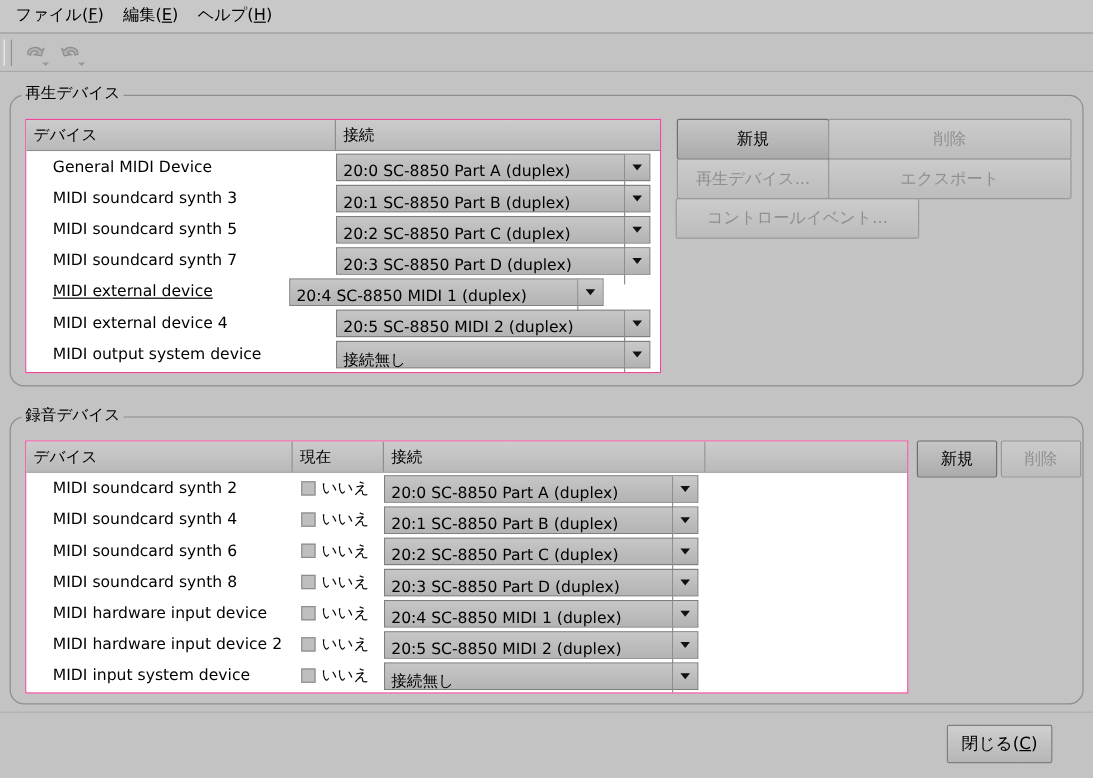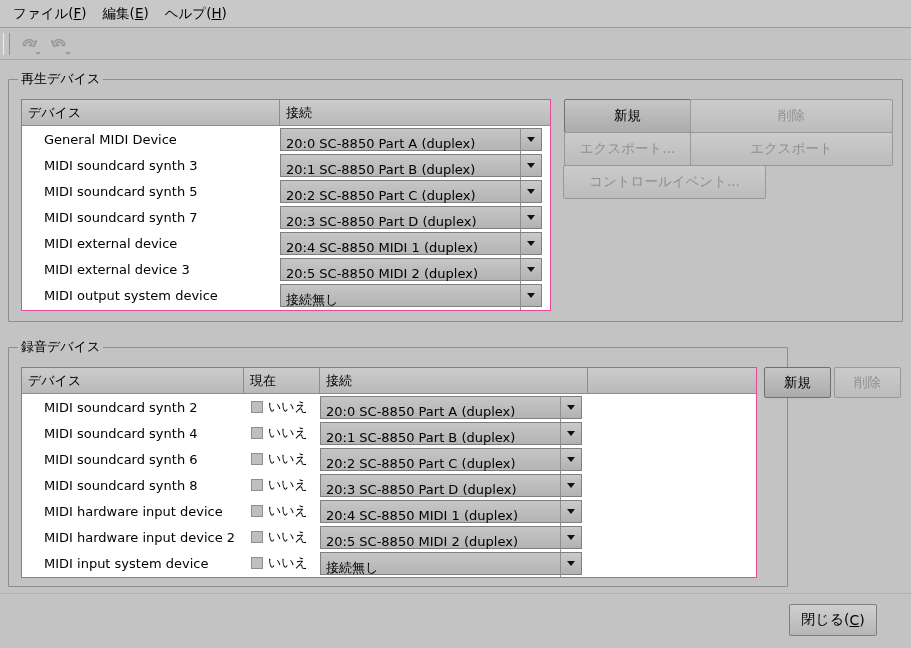--- a/index.html
+++ b/index.html
@@ -50,30 +50,30 @@
     width: 0; height: 0;
     border-left: 3.5px solid transparent;
     border-right: 3.5px solid transparent;
     border-top: 3.5px solid #9a9a9a;
   }
 
   
   .groupbox {
     position: absolute;
     border: 1px solid #8d8d8d;
-    border-radius: 1px;
+    border-radius: 12px;
     background: transparent;
   }
   .groupbox > .gb-title {
     position: absolute; top: -9px; left: 9px;
     background: #c3c3c3; padding: 0 3px;
     font-size: 13px; line-height: 16px; white-space: nowrap;
   }
   #grp-playback { left: 8px; top: 79px; width: 895px; height: 243px; }
-  #grp-record   { left: 8px; top: 347px; width: 780px; height: 240px; }
+  #grp-record   { left: 8px; top: 347px; width: 895px; height: 240px; }
 
   
   .table {
     position: absolute;
     background: #ffffff;
     border: 1px solid #ec4899;
     overflow: hidden;
   }
   #tbl-playback { left: 12px; top: 19px; width: 530px; height: 212px; }
   #tbl-record   { left: 12px; top: 19px; width: 736px; height: 211px; }
@@ -250,32 +250,32 @@
             <div class="cell-conn">
               <div class="combo" style="width: 262px;">
                 <div class="combo-text">20:3 SC-8850 Part D (duplex)</div>
                 <div class="combo-btn">
                   <i></i>
                 </div>
               </div>
             </div>
           </div>
           <div class="trow">
-            <div class="cell-device" style="width: 258px;">MIDI external device</div>
+            <div class="cell-device" style="width: 219px; text-decoration: underline;">MIDI external device</div>
             <div class="cell-conn">
               <div class="combo" style="width: 262px;">
                 <div class="combo-text">20:4 SC-8850 MIDI 1 (duplex)</div>
                 <div class="combo-btn">
                   <i></i>
                 </div>
               </div>
             </div>
           </div>
           <div class="trow">
-            <div class="cell-device" style="width: 258px;">MIDI external device 3</div>
+            <div class="cell-device" style="width: 258px;">MIDI external device 4</div>
             <div class="cell-conn">
               <div class="combo" style="width: 262px;">
                 <div class="combo-text">20:5 SC-8850 MIDI 2 (duplex)</div>
                 <div class="combo-btn">
                   <i></i>
                 </div>
               </div>
             </div>
           </div>
           <div class="trow">
@@ -291,21 +291,21 @@
           </div>
         </div>
     </div>
 
     <div class="pb-buttons" id="pb-btns">
         <div class="pb-row">
           <div class="btn focused">新規</div>
           <div class="btn disabled">削除</div>
         </div>
         <div class="pb-row">
-          <div class="btn disabled">エクスポート...</div>
+          <div class="btn disabled">再生デバイス...</div>
           <div class="btn disabled">エクスポート</div>
         </div>
         <div class="pb-row">
           <div class="btn disabled">コントロールイベント...</div>
         </div>
       </div>
   </div>
 
   <div class="groupbox" id="grp-record">
     <div class="gb-title">録音デバイス</div>

